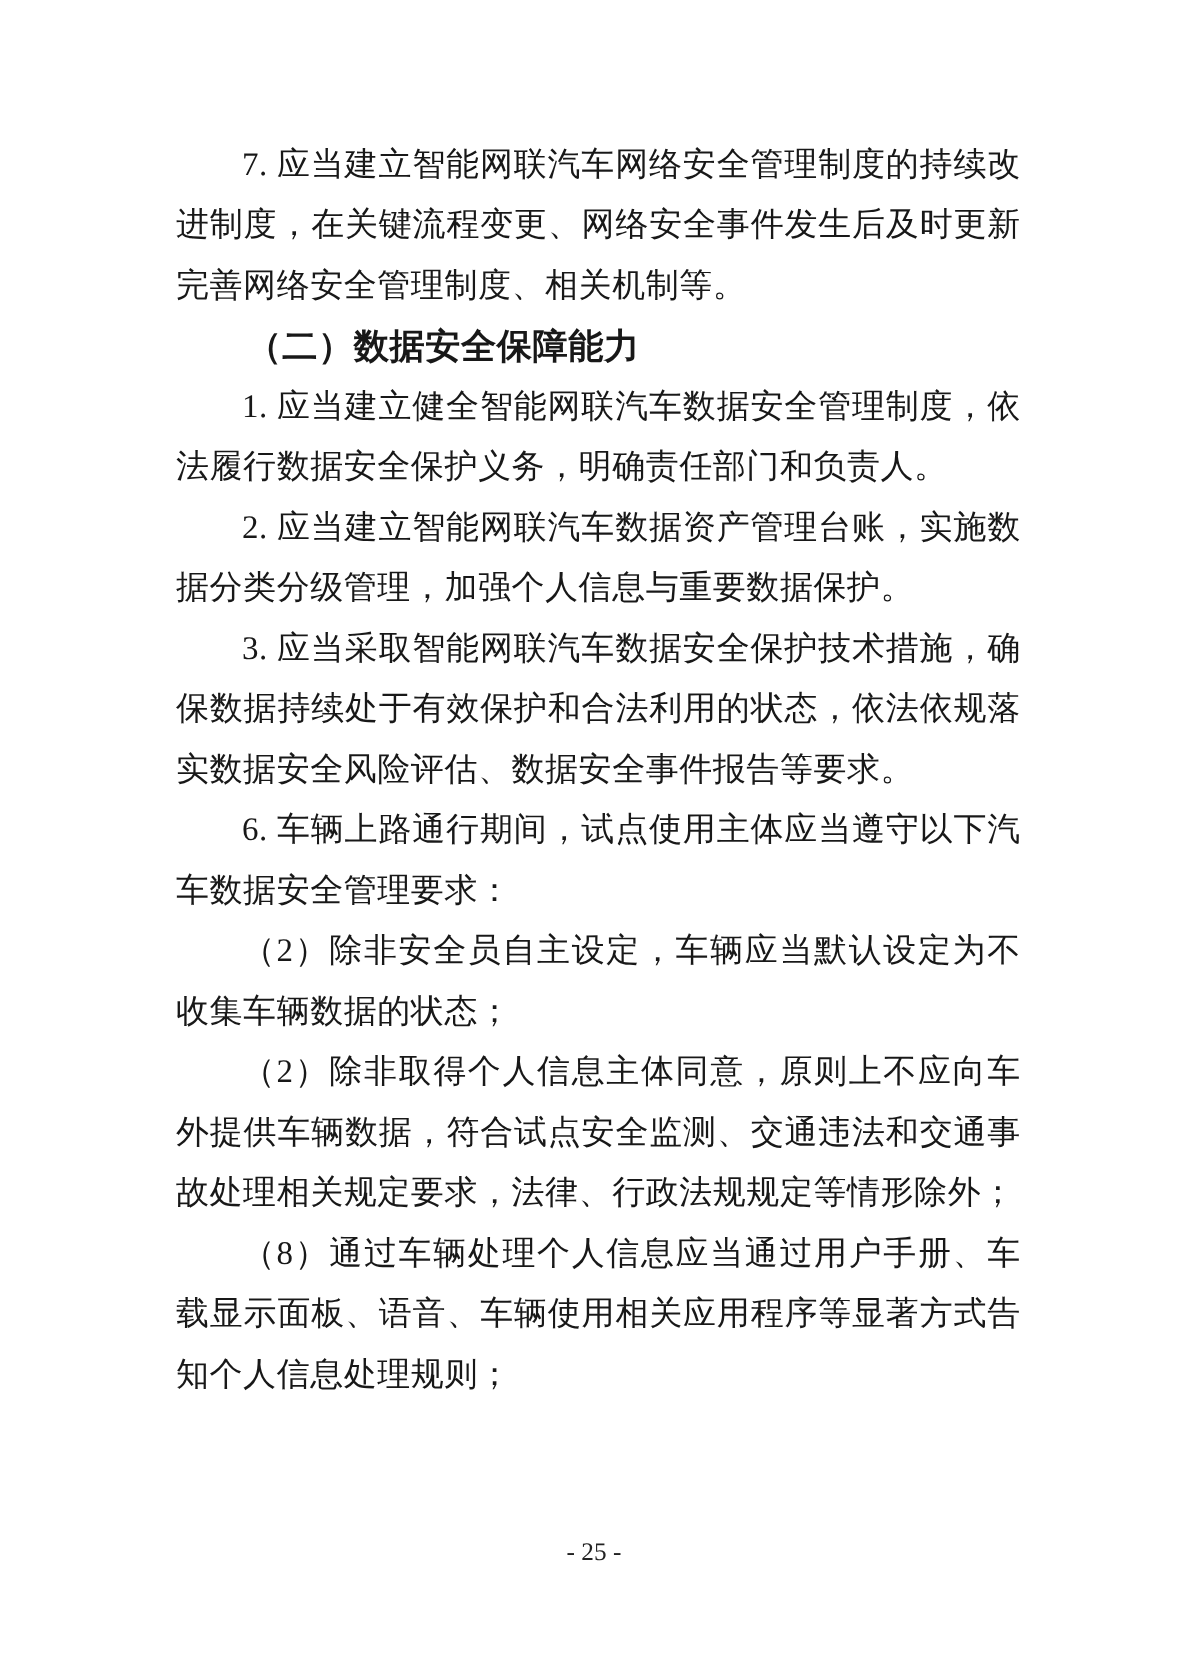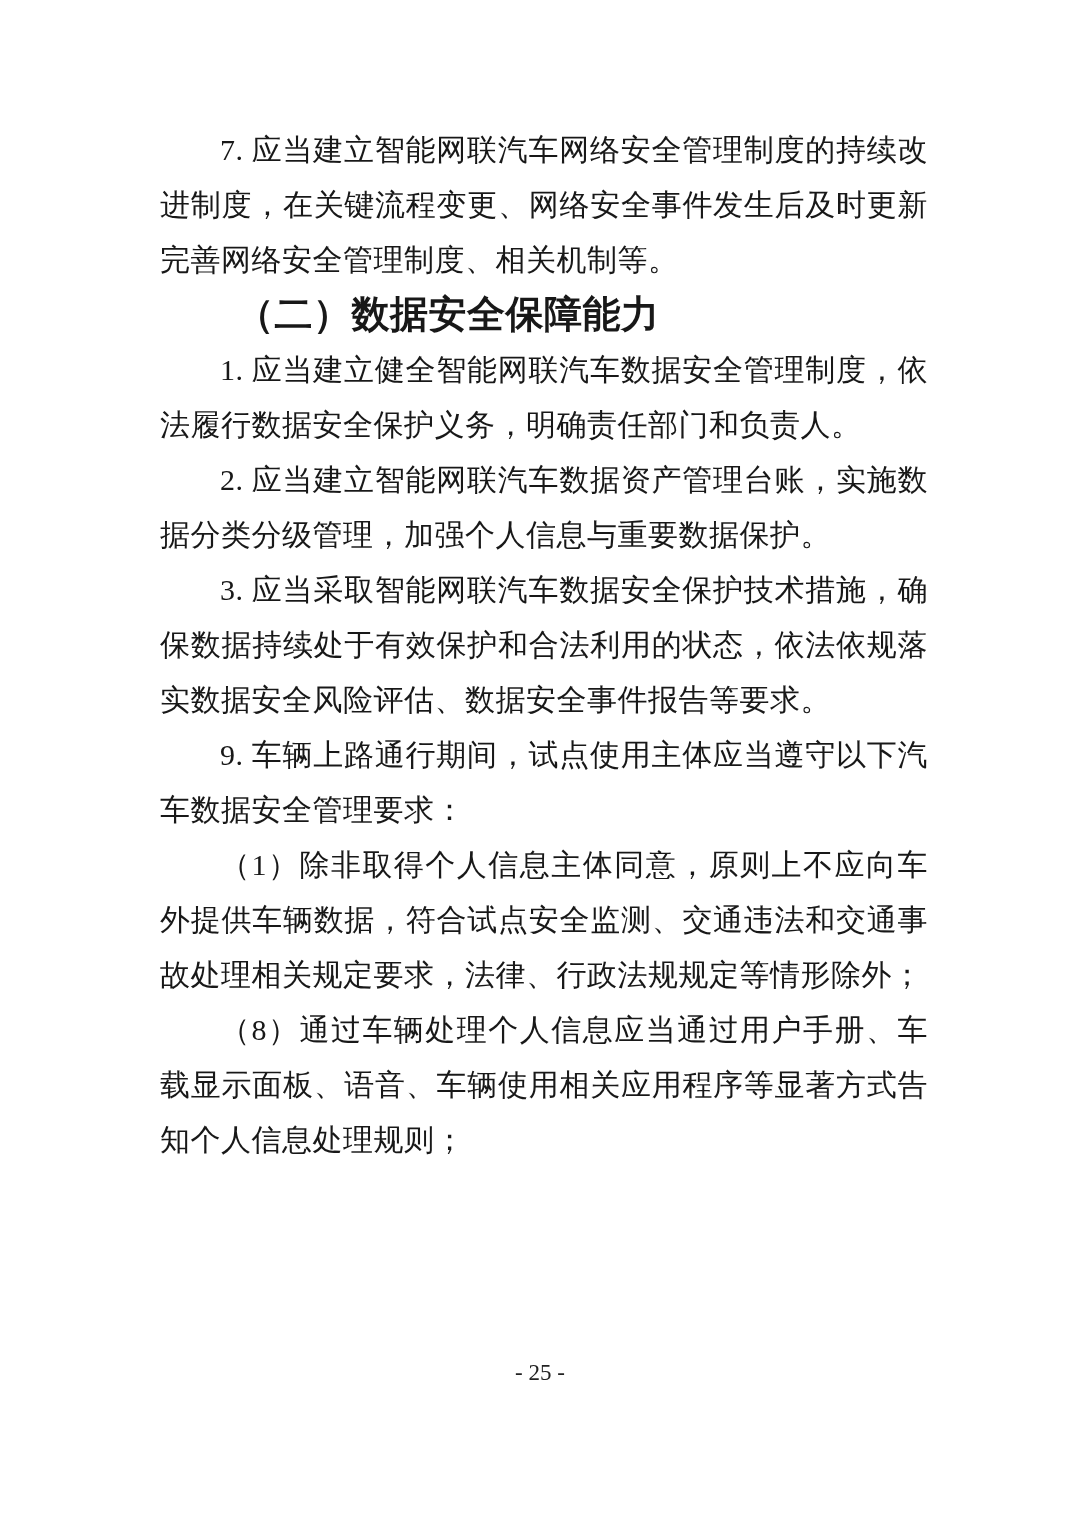--- a/index.html
+++ b/index.html
@@ -29,45 +29,46 @@
   p.body {
     margin: 0;
     font-size: 30px;
     line-height: 55px;
     text-indent: 2em;
     text-align: justify;
     letter-spacing: 0.5px;
   }
   p.heading {
     margin: 0;
-    font-size: 38px;
+    font-size: 32px;
     line-height: 55px;
     text-indent: 2em;
     font-weight: bold;
     font-family: "Liberation Sans", "DejaVu Sans", sans-serif;
     letter-spacing: 0.5px;
   }
   .page-number {
     position: absolute;
     left: 0;
-    top: 1360px;
+    top: 1398px;
     width: 100%;
     text-align: center;
     font-size: 23px;
     color: #222222;
   }
 </style>
 </head>
 <body>
 
 <div class="page">
   <div class="content" id="doc-content">
       <p class="body">7. 应当建立智能网联汽车网络安全管理制度的持续改进制度，在关键流程变更、网络安全事件发生后及时更新完善网络安全管理制度、相关机制等。</p>
       <p class="heading">（二）数据安全保障能力</p>
       <p class="body">1. 应当建立健全智能网联汽车数据安全管理制度，依法履行数据安全保护义务，明确责任部门和负责人。</p>
       <p class="body">2. 应当建立智能网联汽车数据资产管理台账，实施数据分类分级管理，加强个人信息与重要数据保护。</p>
       <p class="body">3. 应当采取智能网联汽车数据安全保护技术措施，确保数据持续处于有效保护和合法利用的状态，依法依规落实数据安全风险评估、数据安全事件报告等要求。</p>
-      <p class="body">9. 车辆上路通行期间，试点使用主体应当遵守以下汽车数据安全管理要求：</p>
-      <p class="body">（1）除非取得个人信息主体同意，原则上不应向车外提供车辆数据，符合试点安全监测、交通违法和交通事故处理相关规定要求，法律、行政法规规定等情形除外；</p>
+      <p class="body">6. 车辆上路通行期间，试点使用主体应当遵守以下汽车数据安全管理要求：</p>
+      <p class="body">（2）除非安全员自主设定，车辆应当默认设定为不收集车辆数据的状态；</p>
+      <p class="body">（2）除非取得个人信息主体同意，原则上不应向车外提供车辆数据，符合试点安全监测、交通违法和交通事故处理相关规定要求，法律、行政法规规定等情形除外；</p>
       <p class="body">（8）通过车辆处理个人信息应当通过用户手册、车载显示面板、语音、车辆使用相关应用程序等显著方式告知个人信息处理规则；</p>
     </div>
   <div class="page-number">- 25 -</div>
 </div>
 
 </body></html>

